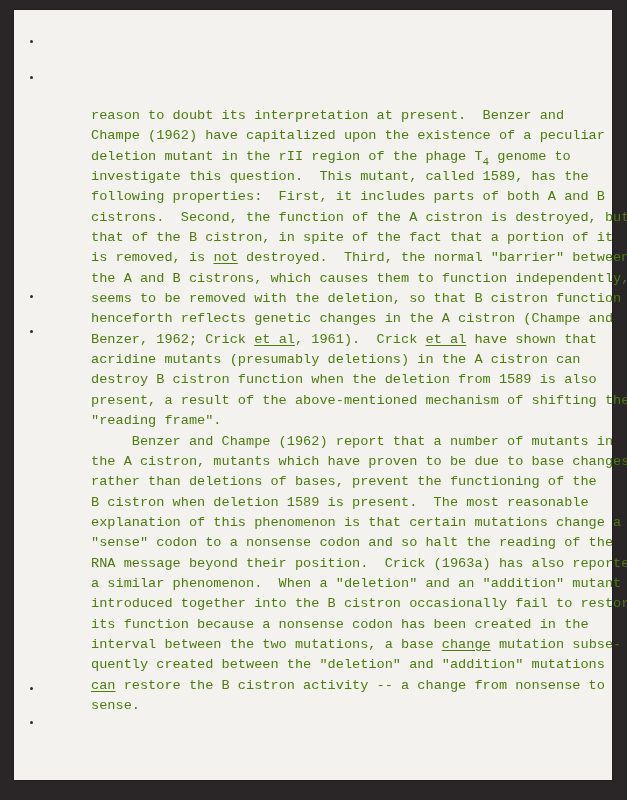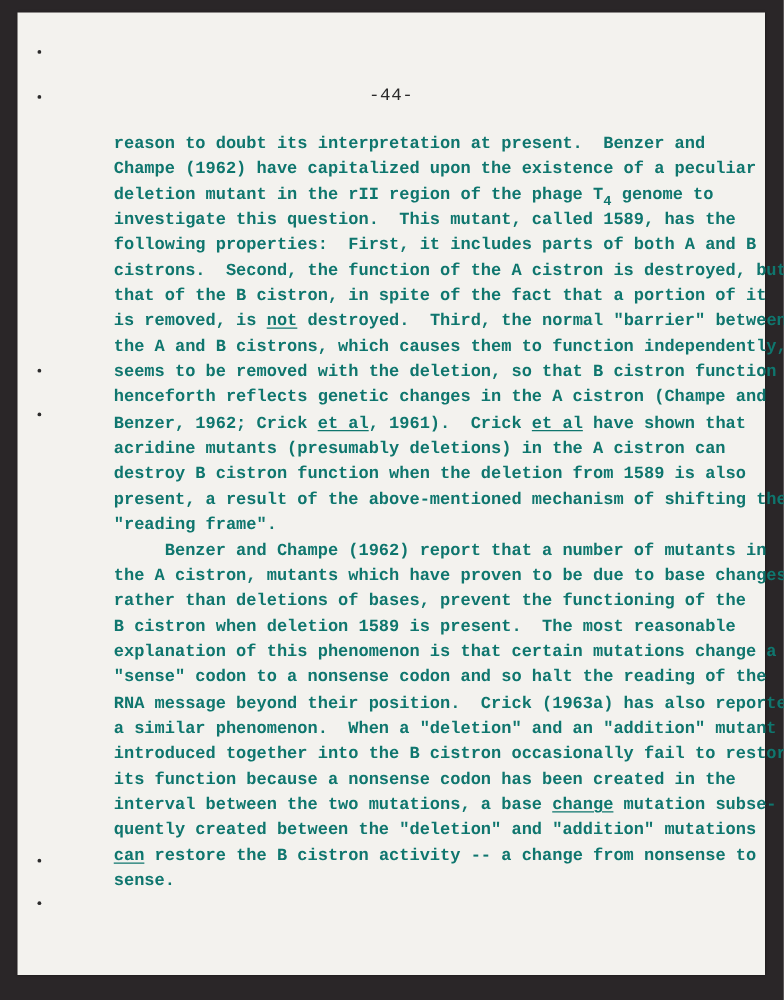--- a/index.html
+++ b/index.html
@@ -31,35 +31,33 @@
       color: #2a2a2a;
       letter-spacing: 0.5px;
     }
     .body-text {
       position: absolute;
       left: 77px; top: 96px;
       width: 520px;
       font-family: "Liberation Mono", "DejaVu Sans Mono", monospace;
       font-size: 13.6px;
       line-height: 20.35px;
-      color: #0f766e;
+      color: #4d7c0f;
       white-space: pre;
-      font-weight: bold;
     }
     .line { display: block; height: 20.35px; }
     .u { text-decoration: underline; text-underline-offset: 2px; }
     sub { font-size: 11px; vertical-align: -5px; line-height: 0; }
   </style>
 </head>
 <body>
 
 <div class="paper">
   <span class="hole-dot" style="left:16px; top:30px;"></span>
   <span class="hole-dot" style="left:16px; top:66px;"></span>
   <span class="hole-dot" style="left:16px; top:285px;"></span>
   <span class="hole-dot" style="left:16px; top:320px;"></span>
   <span class="hole-dot" style="left:16px; top:677px;"></span>
   <span class="hole-dot" style="left:16px; top:711px;"></span>
 
-  <div class="page-number">-44-</div>
 
   <div class="body-text" id="body-text"><span class="line"><span>reason to doubt its interpretation at present.  Benzer and</span></span><span class="line"><span>Champe (1962) have capitalized upon the existence of a peculiar</span></span><span class="line"><span>deletion mutant in the rII region of the phage T</span><sub>4</sub><span> genome to</span></span><span class="line"><span>investigate this question.  This mutant, called 1589, has the</span></span><span class="line"><span>following properties:  First, it includes parts of both A and B</span></span><span class="line"><span>cistrons.  Second, the function of the A cistron is destroyed, but</span></span><span class="line"><span>that of the B cistron, in spite of the fact that a portion of it</span></span><span class="line"><span>is removed, is </span><span class="u">not</span><span> destroyed.  Third, the normal "barrier" between</span></span><span class="line"><span>the A and B cistrons, which causes them to function independently,</span></span><span class="line"><span>seems to be removed with the deletion, so that B cistron function</span></span><span class="line"><span>henceforth reflects genetic changes in the A cistron (Champe and</span></span><span class="line"><span>Benzer, 1962; Crick </span><span class="u">et al</span><span>, 1961).  Crick </span><span class="u">et al</span><span> have shown that</span></span><span class="line"><span>acridine mutants (presumably deletions) in the A cistron can</span></span><span class="line"><span>destroy B cistron function when the deletion from 1589 is also</span></span><span class="line"><span>present, a result of the above-mentioned mechanism of shifting the</span></span><span class="line"><span>"reading frame".</span></span><span class="line"><span>     Benzer and Champe (1962) report that a number of mutants in</span></span><span class="line"><span>the A cistron, mutants which have proven to be due to base changes</span></span><span class="line"><span>rather than deletions of bases, prevent the functioning of the</span></span><span class="line"><span>B cistron when deletion 1589 is present.  The most reasonable</span></span><span class="line"><span>explanation of this phenomenon is that certain mutations change a</span></span><span class="line"><span>"sense" codon to a nonsense codon and so halt the reading of the</span></span><span class="line"><span>RNA message beyond their position.  Crick (1963a) has also reported</span></span><span class="line"><span>a similar phenomenon.  When a "deletion" and an "addition" mutant</span></span><span class="line"><span>introduced together into the B cistron occasionally fail to restore</span></span><span class="line"><span>its function because a nonsense codon has been created in the</span></span><span class="line"><span>interval between the two mutations, a base </span><span class="u">change</span><span> mutation subse-</span></span><span class="line"><span>quently created between the "deletion" and "addition" mutations</span></span><span class="line"><span class="u">can</span><span> restore the B cistron activity -- a change from nonsense to</span></span><span class="line"><span>sense.</span></span></div>
 </div>
 
 </body></html>

